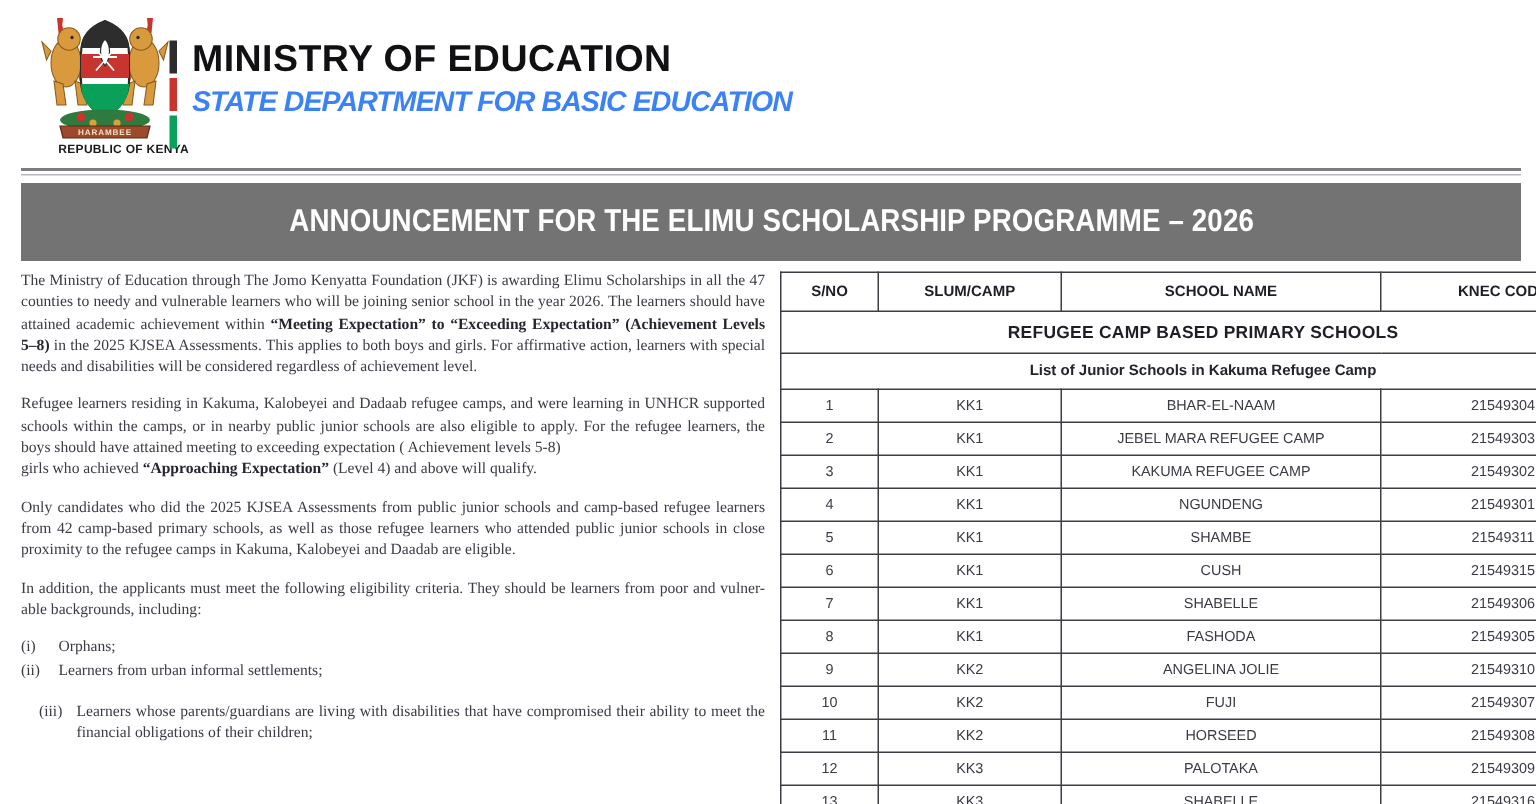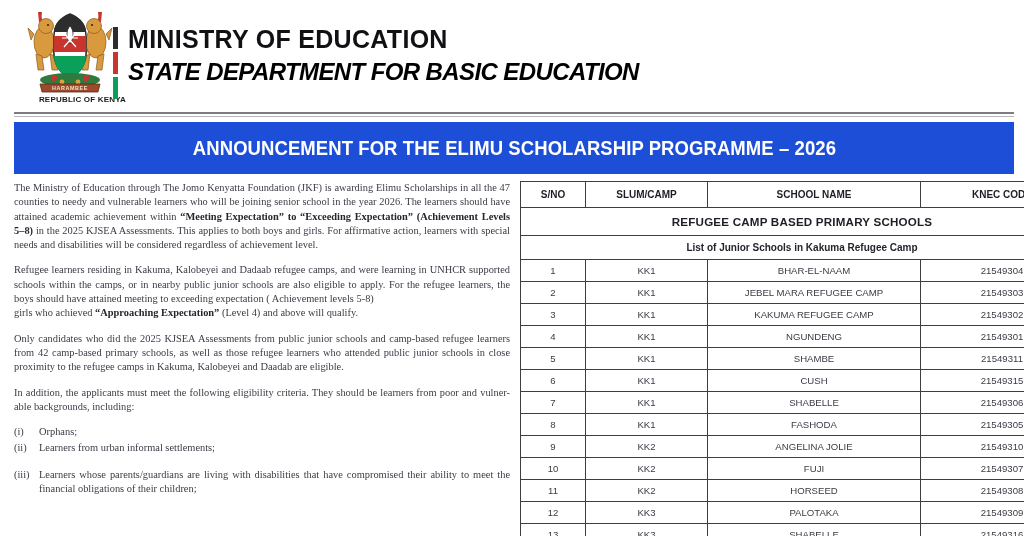--- a/index.html
+++ b/index.html
@@ -59,24 +59,24 @@
   }
   #ministry-name {
     font-size: 25px;
     font-weight: bold;
     color: #111114;
     letter-spacing: .3px;
     line-height: 1.1;
     font-family: "Liberation Sans", sans-serif;
   }
   #department-name {
-    font-size: 24px;
+    font-size: 19px;
     font-weight: bold;
     font-style: italic;
-    color: #000000;
+    color: #3b82f6;
     letter-spacing: -0.6px;
     margin-top: 4px;
     font-family: "Liberation Sans", sans-serif;
   }
 
   #rule-top {
     position: absolute;
     left: 14px;
     right: 10px;
     top: 112px;
@@ -92,21 +92,21 @@
     background: #b7b7bc;
   }
 
   
   #announcement-banner {
     position: absolute;
     left: 14px;
     top: 122px;
     width: 1000px;
     height: 52px;
-    background: #1d4ed8;
+    background: #737373;
     display: flex;
     align-items: center;
     justify-content: center;
   }
   #announcement-title {
     color: #ffffff;
     font-size: 21px;
     font-weight: bold;
     letter-spacing: .1px;
     text-align: center;
@@ -145,21 +145,21 @@
   .body-para b { color: #262630; }
 
   .crit-list { margin: 0; }
   .crit-item {
     display: flex;
     font-size: 10.4px;
     line-height: 14.3px;
     color: #3b3b46;
     margin-bottom: 2px;
   }
-  .crit-item.spaced { margin-top: 12px; }
+  .crit-item.spaced { margin-top: 12px; margin-left: 12px; }
   .crit-marker {
     width: 25px;
     flex: 0 0 25px;
     text-align: left;
   }
   .crit-text {
     flex: 1 1 auto;
     text-align: justify;
   }
 

